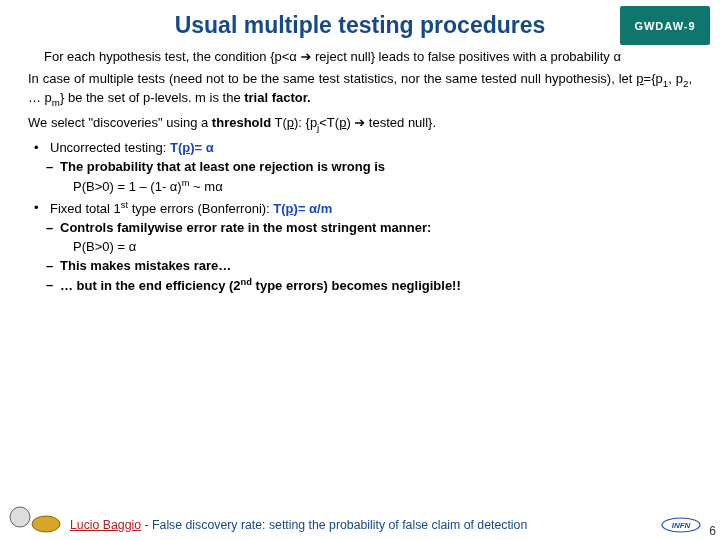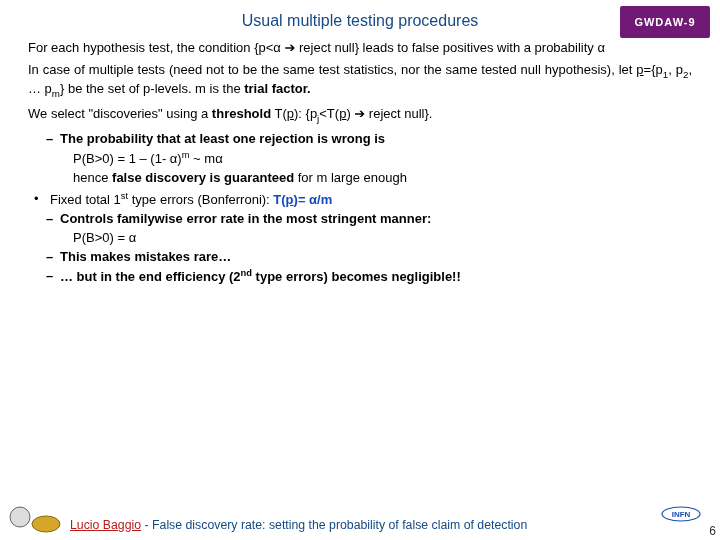--- a/index.html
+++ b/index.html
@@ -16,51 +16,51 @@
   }
   .slide {
     width: 720px;
     height: 540px;
     position: relative;
     box-sizing: border-box;
     padding: 10px 28px 40px 28px;
   }
   .title {
     text-align: center;
-    font-size: 16px;
-    font-weight: normal;
+    font-size: 23px;
+    font-weight: bold;
     color: #154a86;
     margin: 2px 0 10px 0;
   }
   .badge {
     position: absolute;
     top: 6px;
     right: 10px;
     width: 90px;
-    height: 32px;
-    background: #701a75;
+    height: 39px;
+    background: #0f766e;
     color: #fff;
     font-size: 11px;
     font-weight: bold;
     letter-spacing: 1px;
     display: flex;
     align-items: center;
     justify-content: center;
     border-radius: 2px;
   }
   .para {
     margin: 6px 0;
     text-align: justify;
     line-height: 1.25;
   }
   .para.indent-first {
     text-indent: 0;
     padding-left: 22px;
     text-indent: -22px;
-    margin-left: 0;
+    margin-left: 16px;
   }
   .ul1 { margin: 2px 0 2px 22px; }
   .bullet1 { position: relative; margin: 6px 0 4px 0; }
   .bullet1::before {
     content: "•";
     position: absolute;
     left: -16px;
     top: 0;
   }
   .sub { margin: 4px 0 4px 10px; position: relative; font-weight: bold; }
@@ -87,23 +87,24 @@
   .logo-left {
     position: absolute;
     left: 8px;
     bottom: 6px;
     width: 56px;
     height: 30px;
   }
   .logo-right {
     position: absolute;
     right: 18px;
-    bottom: 15px;
+    bottom: 4px;
     width: 42px;
     height: 22px;
+    font-style: italic;
   }
   .pagenum {
     position: absolute;
     right: 4px;
     bottom: 2px;
     font-size: 12px;
     color: #333;
   }
 </style>
 </head>
@@ -117,34 +118,34 @@
 
   <div class="para indent-first">
     <span>For each hypothesis test, the condition {p&lt;</span><span>α</span><span> ➔ </span><span>reject null} leads to false positives with a probability </span><span>α</span>
   </div>
 
   <div class="para">
     <span>In case of multiple tests (need not to be the same test statistics, nor the same tested null hypothesis), let </span><span class="u">p</span><span>={p</span><sub>1</sub><span>, p</span><sub>2</sub><span>, … p</span><sub>m</sub><span>} be the set of p-levels. m is the </span><span class="b">trial factor.</span>
   </div>
 
   <div class="para">
-    <span>We select "discoveries" using a </span><span class="b">threshold</span><span> T(</span><span class="u">p</span><span>): {p</span><sub>j</sub><span>&lt;T(</span><span class="u">p</span><span>)</span><span> ➔ </span><span> reject null}.</span>
+    <span>We select "discoveries" using a </span><span class="b">threshold</span><span> T(</span><span class="u">p</span><span>): {p</span><sub>j</sub><span>&lt;T(</span><span class="u">p</span><span>)</span><span> ➔ </span><span> tested null}.</span>
   </div>
 
   <div class="ul1">
+    <div class="bullet1">
+      <span>Uncorrected testing: </span><span class="b blue"><span>T(</span><span class="u">p</span><span>)= </span><span>α</span></span>
+    </div>
 
     <div class="sub">The probability that at least one rejection is wrong is</div>
 
     <div class="math">
       <span>P(B&gt;0) = 1 – (1- </span><span>α</span><span>)</span><sup>m</sup><span> ~ m</span><span>α</span>
     </div>
 
-    <div class="math">
-      <span>hence </span><span class="b">false discovery is guaranteed</span><span> for m large enough</span>
-    </div>
 
     <div class="bullet1">
       <span>Fixed total 1</span><sup>st</sup><span> type errors (Bonferroni): </span><span class="b blue"><span>T(</span><span class="u">p</span><span>)= </span><span>α</span><span>/m</span></span>
     </div>
 
     <div class="sub">Controls familywise error rate in the most stringent manner:</div>
 
     <div class="math">
       <span>P(B&gt;0) = </span><span>α</span>
     </div>

